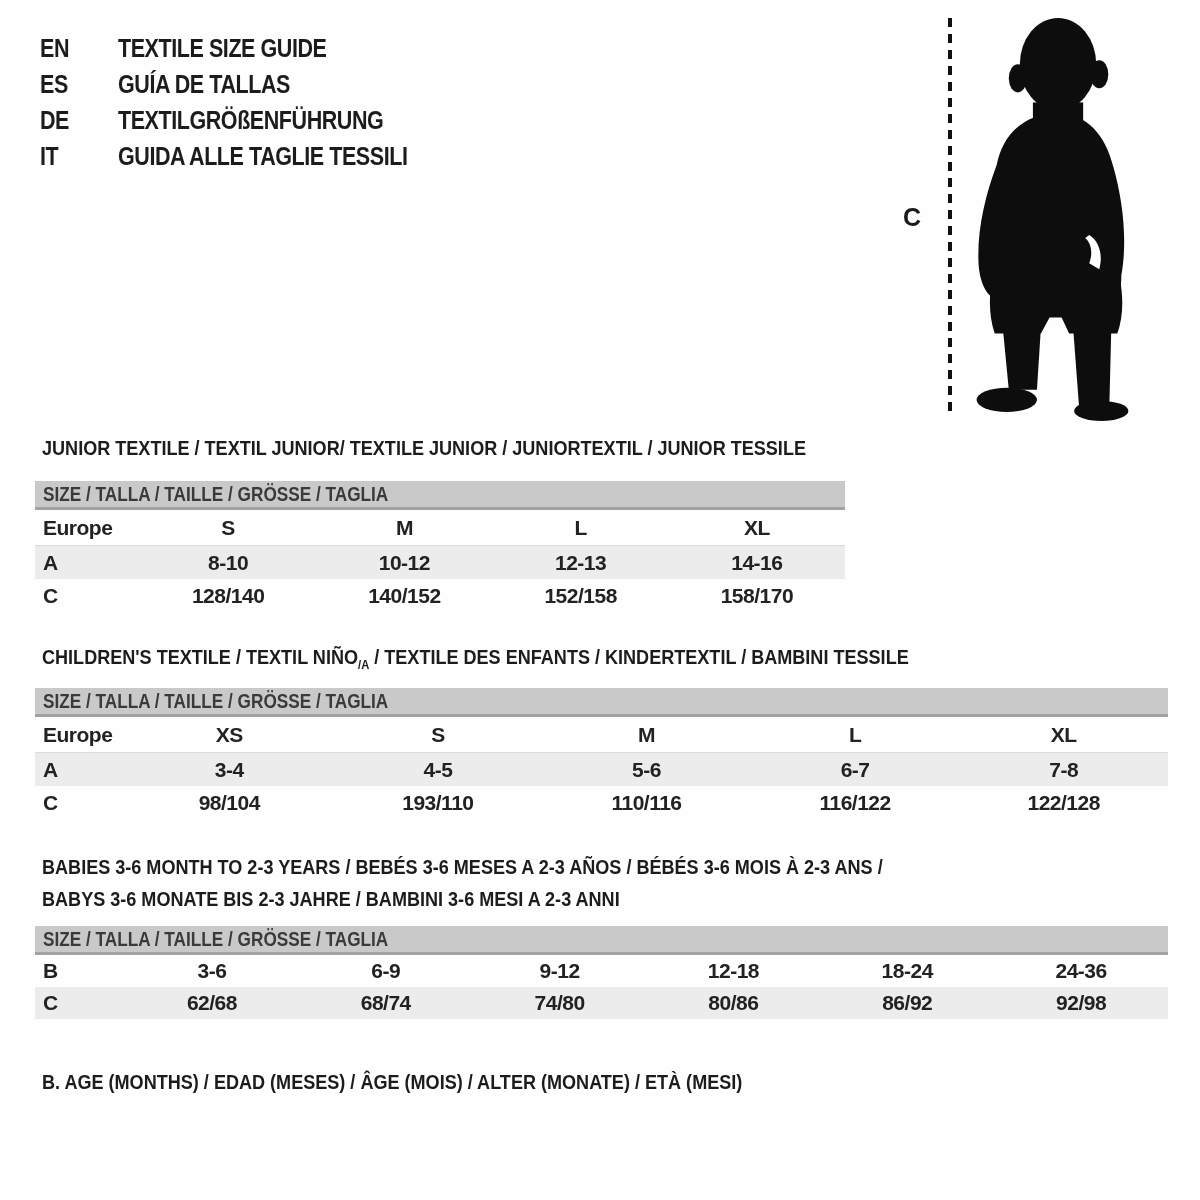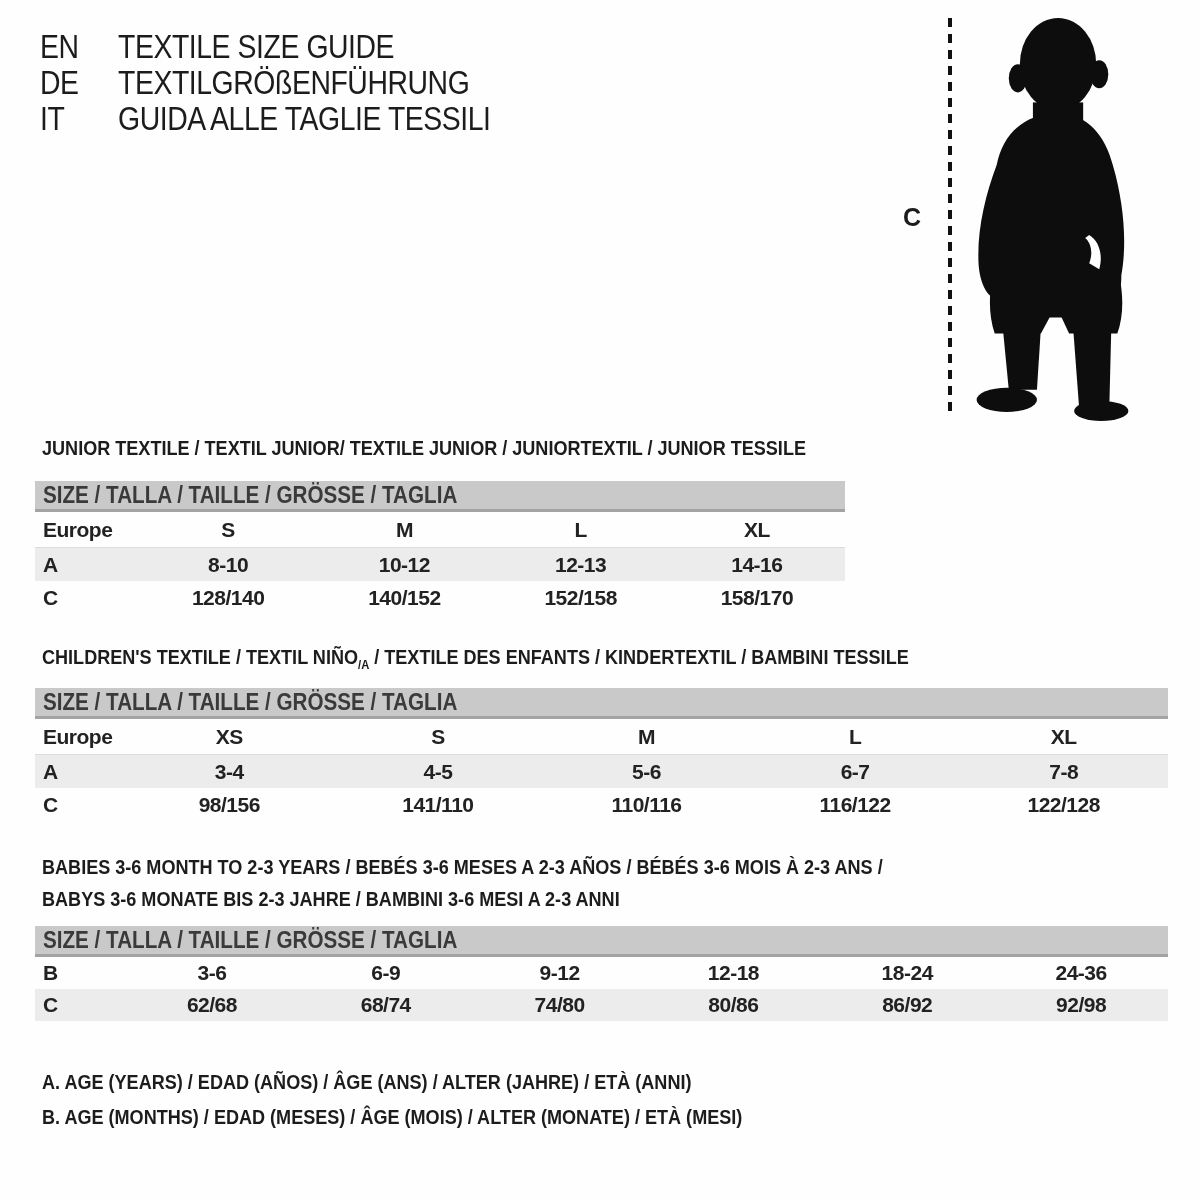--- a/index.html
+++ b/index.html
@@ -4,58 +4,62 @@
 <style>
   html,body{margin:0;padding:0;background:#fff;}
   .page{
     position:relative;width:1200px;height:1200px;background:#fefefe;
     font-family:"Liberation Sans",sans-serif;color:#1c1c1c;overflow:hidden;
   }
   .cond{display:inline-block;transform:scaleX(.86);transform-origin:0 50%;white-space:nowrap;}
 
   
   .lang-block{position:absolute;left:40px;top:30px;}
-  .lang-row{height:36px;display:flex;align-items:flex-end;font-size:33px;font-weight:normal;letter-spacing:-.5px;}
+  .lang-row{height:36px;display:flex;align-items:center;font-size:25px;font-weight:bold;letter-spacing:-.5px;}
   .lang-code{flex:0 0 78px;}
 
   
   .dash-line{position:absolute;left:944px;top:16px;}
   .c-label{position:absolute;left:903px;top:203px;font-size:25px;font-weight:bold;}
   .baby{position:absolute;left:960px;top:16px;width:182px;height:406px;}
 
   
   .sec-title{position:absolute;left:42px;font-size:21px;font-weight:bold;}
   .sec-title sub{font-size:13px;}
   .two-line .line{height:32px;display:flex;align-items:center;}
 
   
   .tbl{position:absolute;left:35px;border-collapse:collapse;table-layout:fixed;
        font-size:21px;font-weight:bold;color:#222;}
   .tbl th.bar{background:#c9c9c9;border-bottom:3px solid #a3a3a3;text-align:left;
-       padding:0 0 0 8px;height:26px;font-size:24px;font-weight:bold;color:#3a3a3a;}
+       padding:0 0 0 8px;height:26px;font-size:20px;font-weight:bold;color:#3a3a3a;}
   .tbl td{text-align:center;height:33px;padding:0;letter-spacing:-.5px;}
   .tbl td.lbl{text-align:left;padding-left:8px;}
   .tbl tr.rule td{border-bottom:1px solid #dcdcdc;}
   .tbl tr.shaded td{background:#ececec;}
   .tbl tr.tall td{height:35px;}
   .tbl-babies td{height:32px;}
 
   
   .footer{position:absolute;left:42px;top:1064px;font-size:21px;font-weight:bold;}
   .footer .line{height:35px;display:flex;align-items:center;}
 </style>
 </head>
 <body>
 
 <div class="page">
 
   <div class="lang-block">
     <div class="lang-row">
       <span class="lang-code"><span class="cond">EN</span></span>
       <span class="cond">TEXTILE SIZE GUIDE</span>
+    </div>
+    <div class="lang-row">
+      <span class="lang-code"><span class="cond">ES</span></span>
+      <span class="cond">GUÍA DE TALLAS</span>
     </div>
     <div class="lang-row">
       <span class="lang-code"><span class="cond">DE</span></span>
       <span class="cond">TEXTILGRÖßENFÜHRUNG</span>
     </div>
     <div class="lang-row">
       <span class="lang-code"><span class="cond">IT</span></span>
       <span class="cond">GUIDA ALLE TAGLIE TESSILI</span>
     </div>
   </div>
@@ -152,22 +156,22 @@
       <tr class="shaded">
         <td class="lbl">A</td>
         <td>3-4</td>
         <td>4-5</td>
         <td>5-6</td>
         <td>6-7</td>
         <td>7-8</td>
       </tr>
       <tr>
         <td class="lbl">C</td>
-        <td>98/156</td>
-        <td>141/110</td>
+        <td>98/104</td>
+        <td>193/110</td>
         <td>110/116</td>
         <td>116/122</td>
         <td>122/128</td>
       </tr>
     </tbody>
   </table>
 
   <div class="sec-title two-line" style="top:851px">
     <div class="line">
         <span class="cond">BABIES 3-6 MONTH TO 2-3 YEARS / BEBÉS 3-6 MESES A 2-3 AÑOS / BÉBÉS 3-6 MOIS À 2-3 ANS /</span>
@@ -208,20 +212,17 @@
         <td>74/80</td>
         <td>80/86</td>
         <td>86/92</td>
         <td>92/98</td>
       </tr>
     </tbody>
   </table>
 
   <div class="footer">
     <div class="line">
-        <span class="cond">A. AGE (YEARS) / EDAD (AÑOS) / ÂGE (ANS) / ALTER (JAHRE) / ETÀ (ANNI)</span>
-      </div>
-    <div class="line">
         <span class="cond">B. AGE (MONTHS) / EDAD (MESES) / ÂGE (MOIS) / ALTER (MONATE) / ETÀ (MESI)</span>
       </div>
   </div>
 
 </div>
 
 </body></html>

